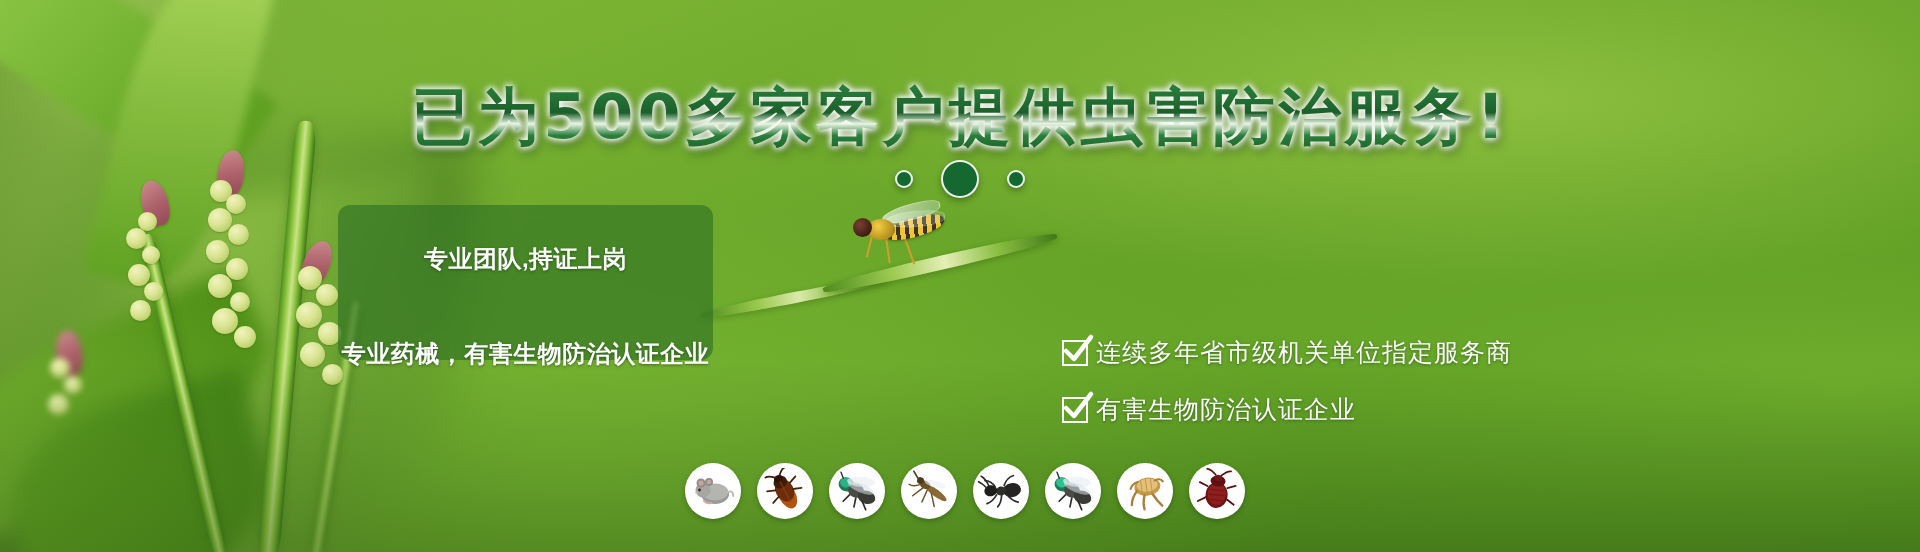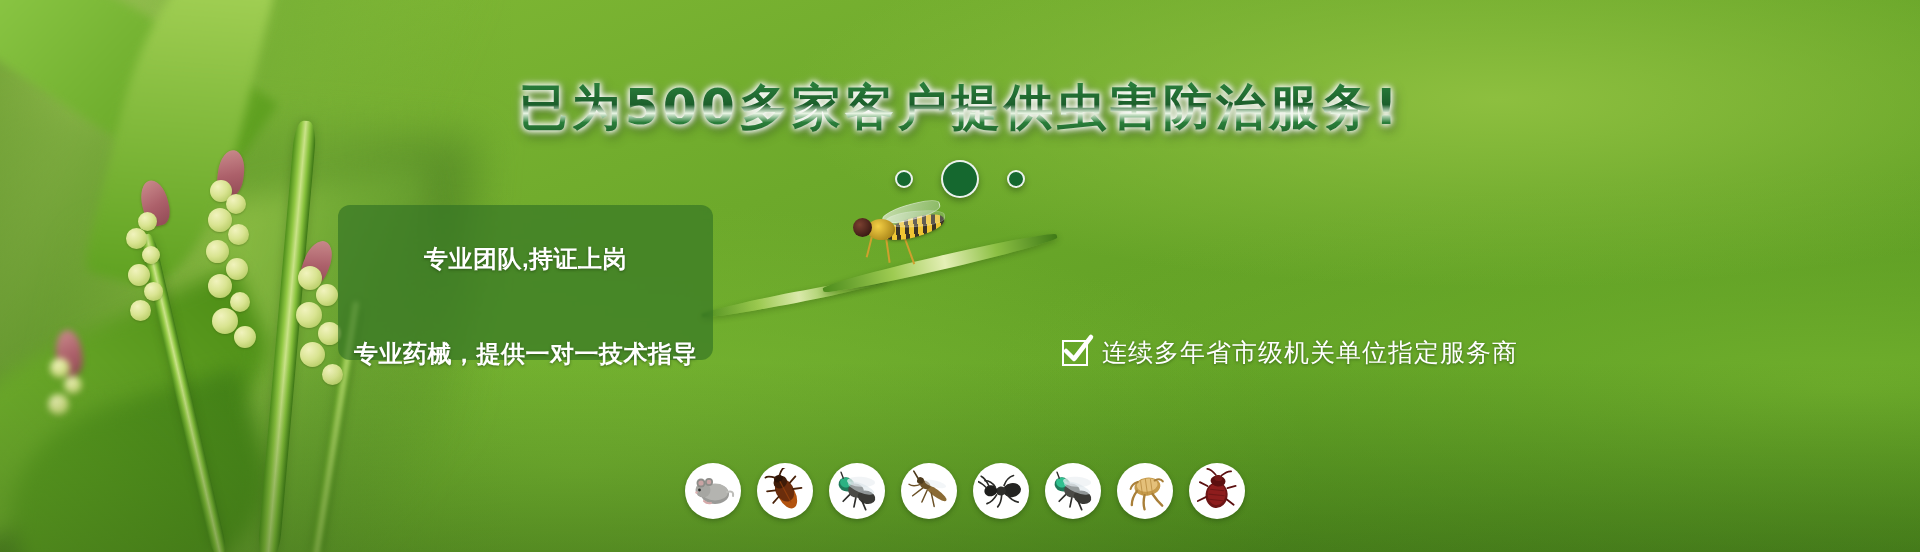--- a/index.html
+++ b/index.html
@@ -200,21 +200,21 @@
   .headline {
     position: absolute;
     left: 0; right: 0;
     top: 75px;
     text-align: center;
     white-space: nowrap;
   }
   .headline-text {
     display: inline-block;
     font-family: "DejaVu Sans", "Liberation Sans", sans-serif;
-    font-size: 49px;
+    font-size: 62px;
     font-weight: bold;
     letter-spacing: 4px;
     color: #1e6b2f;
     background: linear-gradient(to bottom, #2e8b42 0%, #1c5f2b 45%, #e9f5e4 58%, #2a7f3b 72%, #17521f 100%);
     -webkit-background-clip: text;
     background-clip: text;
     -webkit-text-fill-color: transparent;
     filter: drop-shadow(0 0 3px rgba(255,255,255,0.95))
             drop-shadow(0 0 3px rgba(255,255,255,0.95))
             drop-shadow(2px 4px 5px rgba(20,45,10,0.45));
@@ -275,21 +275,21 @@
     position: absolute;
     left: 1062px;
     top: 336px;
     display: flex;
     flex-direction: column;
     gap: 24px;
   }
   .check-item {
     display: flex;
     align-items: center;
-    gap: 14px;
+    gap: 8px;
   }
   .check-box {
     position: relative;
     width: 26px; height: 26px;
     border: 2px solid #ffffff;
     flex: 0 0 auto;
   }
   .check-box svg {
     position: absolute;
     left: -4px; top: -10px;
@@ -409,31 +409,39 @@
   </div>
 
   <div class="dots">
     <span class="dot small"></span>
     <span class="dot big"></span>
     <span class="dot small"></span>
   </div>
 
   <div class="info-panel">
     <div class="info-line l1">专业团队,持证上岗</div>
-    <div class="info-line l3">专业药械，提供一对一技术指导</div>
+    <div class="info-line l3">专业药械，有害生物防治认证企业</div>
   </div>
 
   <div class="checklist">
     <div class="check-item">
       <span class="check-box">
         <svg viewBox="0 0 36 36" aria-hidden="true">
           <path d="M6 19 L14 27 L31 5" fill="none" stroke="#ffffff" stroke-width="4.5" stroke-linecap="round" stroke-linejoin="round"></path>
         </svg>
       </span>
       <span class="check-label">连续多年省市级机关单位指定服务商</span>
+    </div>
+    <div class="check-item">
+      <span class="check-box">
+        <svg viewBox="0 0 36 36" aria-hidden="true">
+          <path d="M6 19 L14 27 L31 5" fill="none" stroke="#ffffff" stroke-width="4.5" stroke-linecap="round" stroke-linejoin="round"></path>
+        </svg>
+      </span>
+      <span class="check-label">有害生物防治认证企业</span>
     </div>
   </div>
 
   <div class="pest-row">
 
     <span class="pest">
       <span class="sr">鼠</span>
       <svg viewBox="0 0 46 46" aria-hidden="true">
         <ellipse cx="25" cy="26" rx="14" ry="10" fill="#9a9a97"></ellipse>
         <ellipse cx="25" cy="24" rx="13" ry="8.5" fill="#b4b4b0"></ellipse>

